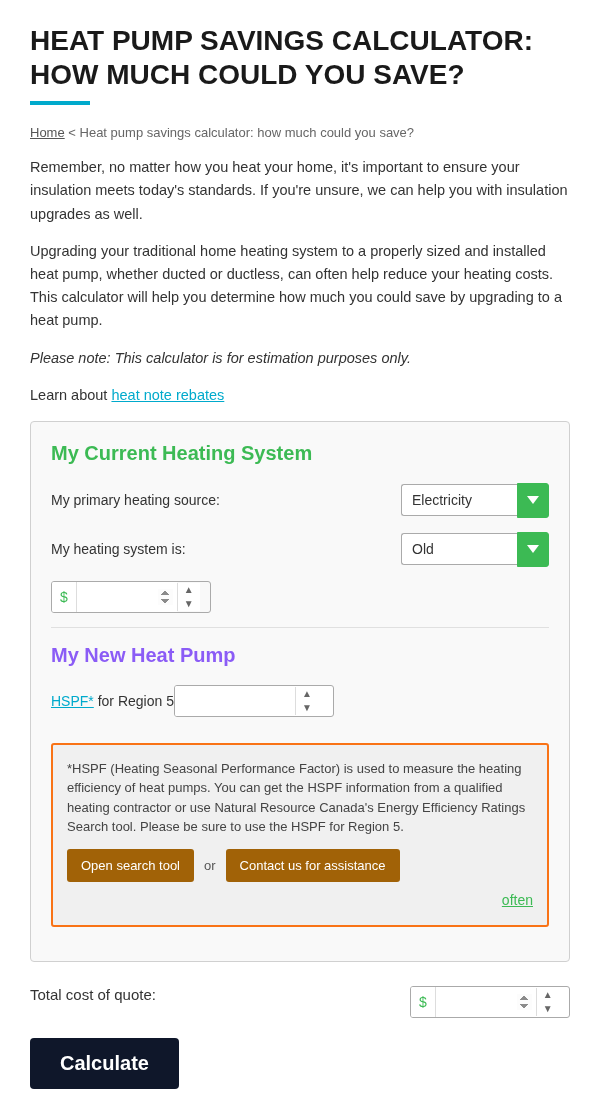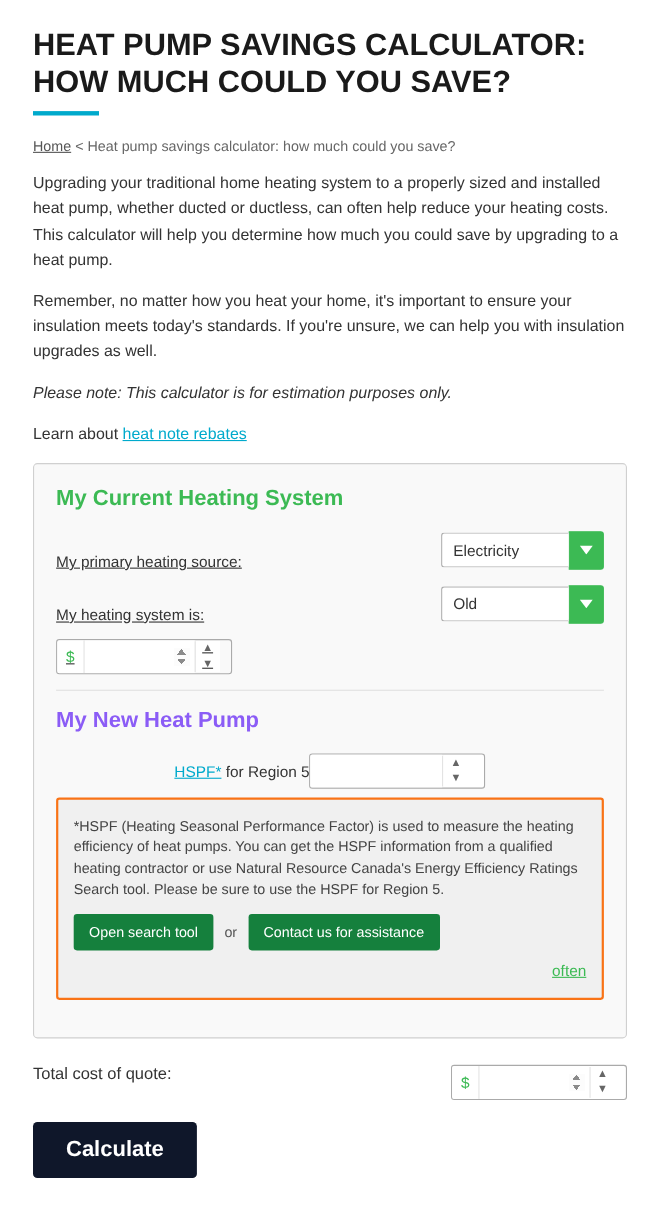--- a/index.html
+++ b/index.html
@@ -67,24 +67,23 @@
       font-size: 20px;
       font-weight: 600;
       color: #3cba54;
       margin-bottom: 18px;
     }
     .section-title.new-pump {
       color: #8b5cf6;
     }
     .form-row {
       display: flex;
-      align-items: flex-end;
+      align-items: center;
       justify-content: space-between;
       margin-bottom: 14px;
-      text-decoration: underline;
     }
     .form-label {
       font-size: 14px;
       color: #333;
       flex: 1;
     }
     .form-control-wrap {
       display: flex;
       align-items: center;
       gap: 0;
@@ -167,22 +166,22 @@
       padding: 2px 6px;
       font-size: 10px;
       color: #666;
       line-height: 1;
       flex: 1;
     }
 
     .hspf-row {
       display: flex;
       align-items: center;
-      justify-content: center;
-      margin-bottom: 8px;
+      justify-content: flex-start;
+      margin-bottom: 26px;
     }
     .hspf-label {
       font-size: 14px;
       color: #333;
     }
     .hspf-label span.hspf-link {
       color: #00aacc;
       text-decoration: underline;
       cursor: pointer;
     }
@@ -214,21 +213,21 @@
       color: #444;
       line-height: 1.5;
     }
     .info-box-buttons {
       display: flex;
       align-items: center;
       gap: 10px;
       margin-top: 12px;
     }
     .btn-teal {
-      background: #15803d;
+      background: #a16207;
       color: #fff;
       border: none;
       border-radius: 3px;
       padding: 9px 14px;
       font-size: 13px;
       cursor: pointer;
       text-decoration: none;
     }
     .or-text {
       font-size: 13px;
@@ -282,22 +281,22 @@
 <h1 class="page-title">HEAT PUMP SAVINGS CALCULATOR: HOW MUCH COULD YOU SAVE?</h1>
 <div class="title-underline"></div>
 
 
 <div class="breadcrumb">
   <a href="#">Home</a><span> &lt; </span><span>Heat pump savings calculator: how much could you save?</span>
 </div>
 
 
 <div class="description">
+  <p>Remember, no matter how you heat your home, it's important to ensure your insulation meets today's standards. If you're unsure, we can help you with insulation upgrades as well.</p>
   <p>Upgrading your traditional home heating system to a properly sized and installed heat pump, whether ducted or ductless, can often help reduce your heating costs. This calculator will help you determine how much you could save by upgrading to a heat pump.</p>
-  <p>Remember, no matter how you heat your home, it's important to ensure your insulation meets today's standards. If you're unsure, we can help you with insulation upgrades as well.</p>
   <p class="note-italic">Please note: This calculator is for estimation purposes only.</p>
   <p class="rebates-link">
     <span>Learn about </span><a href="#">heat note rebates</a>
   </p>
 </div>
 
 
 <div class="calculator-card">
 
   <div class="section-title">My Current Heating System</div>

